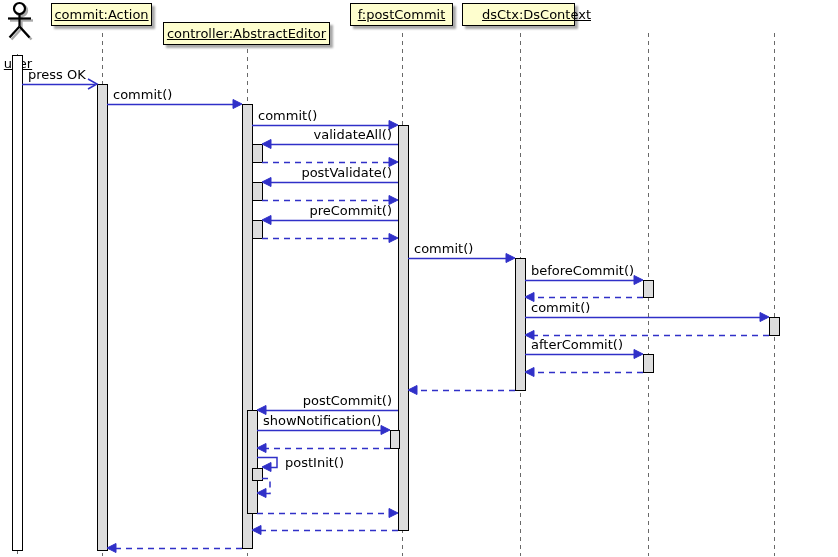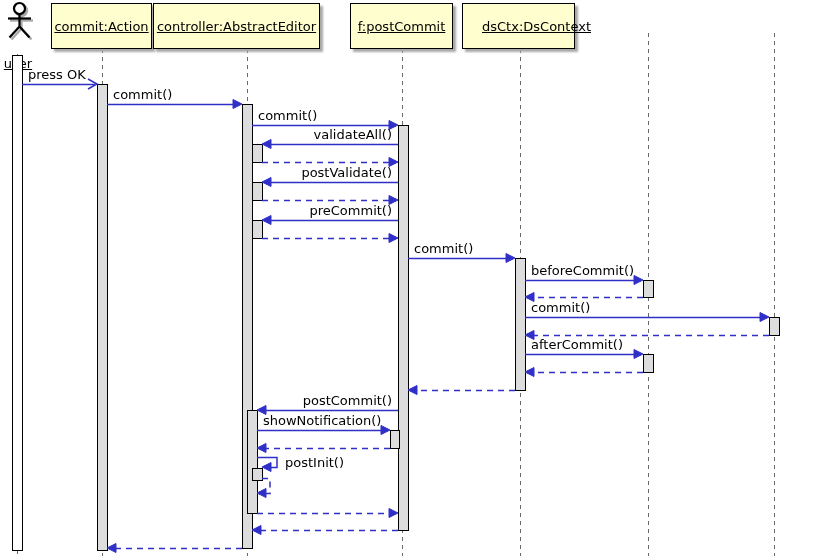--- a/index.html
+++ b/index.html
@@ -1,21 +1,21 @@
 <!DOCTYPE html>
 <html><head>
 <meta charset="utf-8">
 <style>
   html,body{margin:0;padding:0;background:#fff;}
   #canvas{
     position:relative;width:838px;height:557px;background:#ffffff;overflow:hidden;
     font-family:"DejaVu Sans","Liberation Sans",sans-serif;
   }
   .participant{
-    position:absolute;top:3px;height:46px;box-sizing:border-box;
+    position:absolute;top:3px;height:23px;box-sizing:border-box;
     background:#FEFECE;border:1.5px solid #000;
     box-shadow:3px 3px 2px #a9a9a9;
     display:flex;align-items:center;justify-content:center;
     font-size:13px;color:#000;text-decoration:underline;white-space:nowrap;
   }
   #actor-label{
     position:absolute;left:0px;top:56px;width:36px;text-align:center;
     font-size:13px;color:#000;text-decoration:underline;
   }
   svg{position:absolute;left:0;top:0;}
@@ -125,16 +125,16 @@
       <path d="M 262 478.5 H 270 V 493.5 H 259" fill="none" stroke="#3030C8" stroke-width="1.5" stroke-dasharray="6,5"></path>
       <polygon points="257,493 266,488.5 266,497.5" fill="#3030C8" stroke="#3030C8"></polygon>
       <line x1="257" y1="513.5" x2="396" y2="513.5" stroke="#3030C8" stroke-width="1.5" stroke-dasharray="6,5"></line>
       <polygon points="398,513 389,508.5 389,517.5" fill="#3030C8" stroke="#3030C8"></polygon>
       <line x1="398" y1="530.5" x2="254" y2="530.5" stroke="#3030C8" stroke-width="1.5" stroke-dasharray="6,5"></line>
       <polygon points="252,530 261,525.5 261,534.5" fill="#3030C8" stroke="#3030C8"></polygon>
       <line x1="242" y1="548.5" x2="109" y2="548.5" stroke="#3030C8" stroke-width="1.5" stroke-dasharray="6,5"></line>
       <polygon points="107,548 116,543.5 116,552.5" fill="#3030C8" stroke="#3030C8"></polygon>
     </svg>
 <div class="participant" style="left: 51px; width: 101px;">commit:Action</div>
-    <div class="participant" style="left: 153px; width: 167px;">controller:AbstractEditor</div>
+    <div class="participant" style="left: 163px; width: 167px; margin-top: 19px;">controller:AbstractEditor</div>
     <div class="participant" style="left: 350px; width: 103px;">f:postCommit</div>
     <div class="participant" style="left: 462px; width: 113px; padding-left: 36px;">dsCtx:DsContext</div>
   </div>
 
 </body></html>

